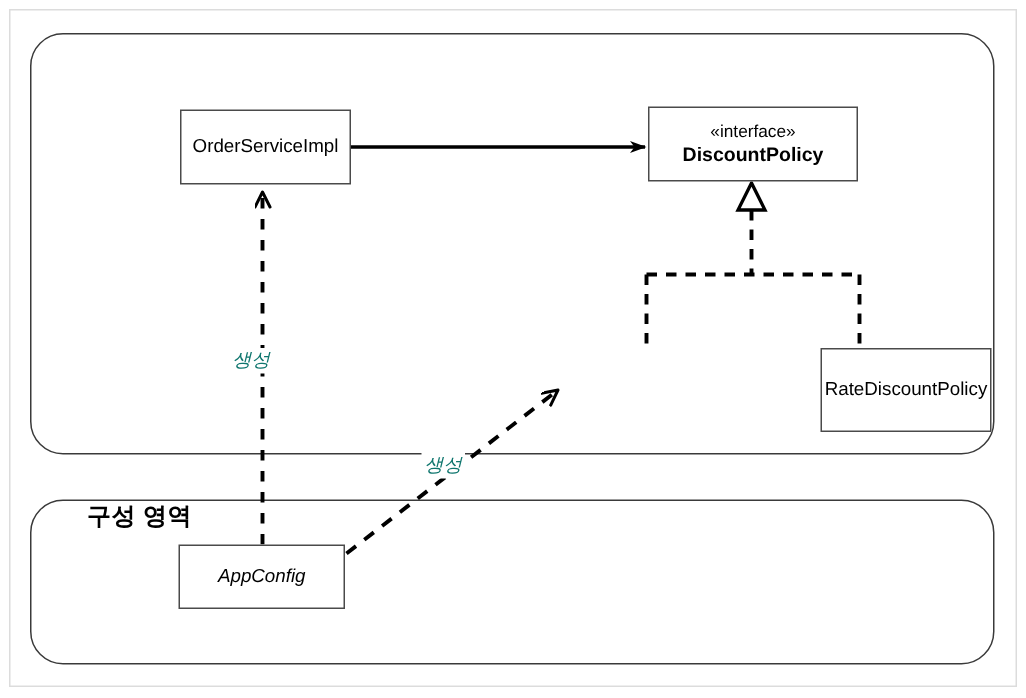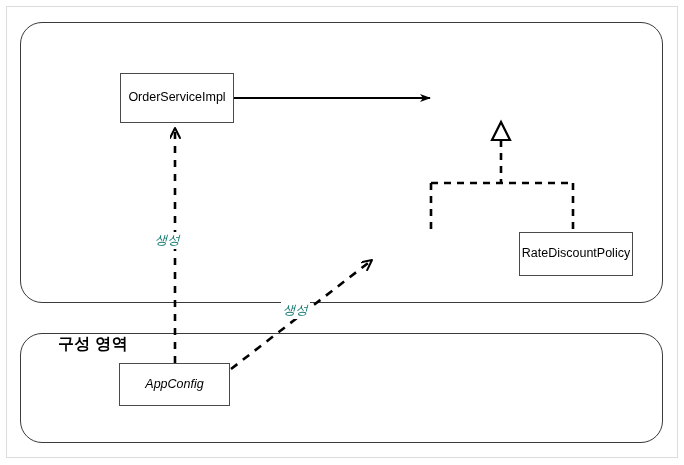--- a/index.html
+++ b/index.html
@@ -83,21 +83,21 @@
     white-space: nowrap;
   }
   .uml-box.iface .cls-name {
     font-weight: bold;
     font-size: 13px;
   }
 
   #box-orderserviceimpl { left: 120px; top: 73px;  width: 114px; height: 50px; }
   #box-discountpolicy   { left: 432px; top: 71px;  width: 140px; height: 50px; }
   #box-fixdiscount      { left: 375px; top: 232px; width: 113px; height: 48px; }
-  #box-ratediscount     { left: 519px; top: 232px; width: 114px; height: 44px; }
+  #box-ratediscount     { left: 547px; top: 232px; width: 114px; height: 56px; }
   #box-appconfig        { left: 119px; top: 363px; width: 111px; height: 43px; font-style: italic; }
 
   
   #connectors {
     position: absolute;
     left: 0;
     top: 0;
     width: 684px;
     height: 465px;
     pointer-events: none;
@@ -153,20 +153,24 @@
     <line x1="231" y1="369" x2="372" y2="260" stroke="#000000" stroke-width="2.6" stroke-dasharray="8,7" marker-end="url(#arrow-line)"></line>
   </svg>
 
   <div class="edge-label" id="label-create-orderservice">생성</div>
   <div class="edge-label" id="label-create-fixdiscount">생성</div>
 
   <div class="uml-box" id="box-orderserviceimpl">
     <span class="cls-name">OrderServiceImpl</span>
   </div>
 
+  <div class="uml-box iface" id="box-discountpolicy">
+    <span class="stereotype">«interface»</span>
+    <span class="cls-name">DiscountPolicy</span>
+  </div>
 
 
   <div class="uml-box" id="box-ratediscount">
     <span class="cls-name">RateDiscountPolicy</span>
   </div>
 
   <div class="uml-box" id="box-appconfig">
     <span class="cls-name">AppConfig</span>
   </div>
 

